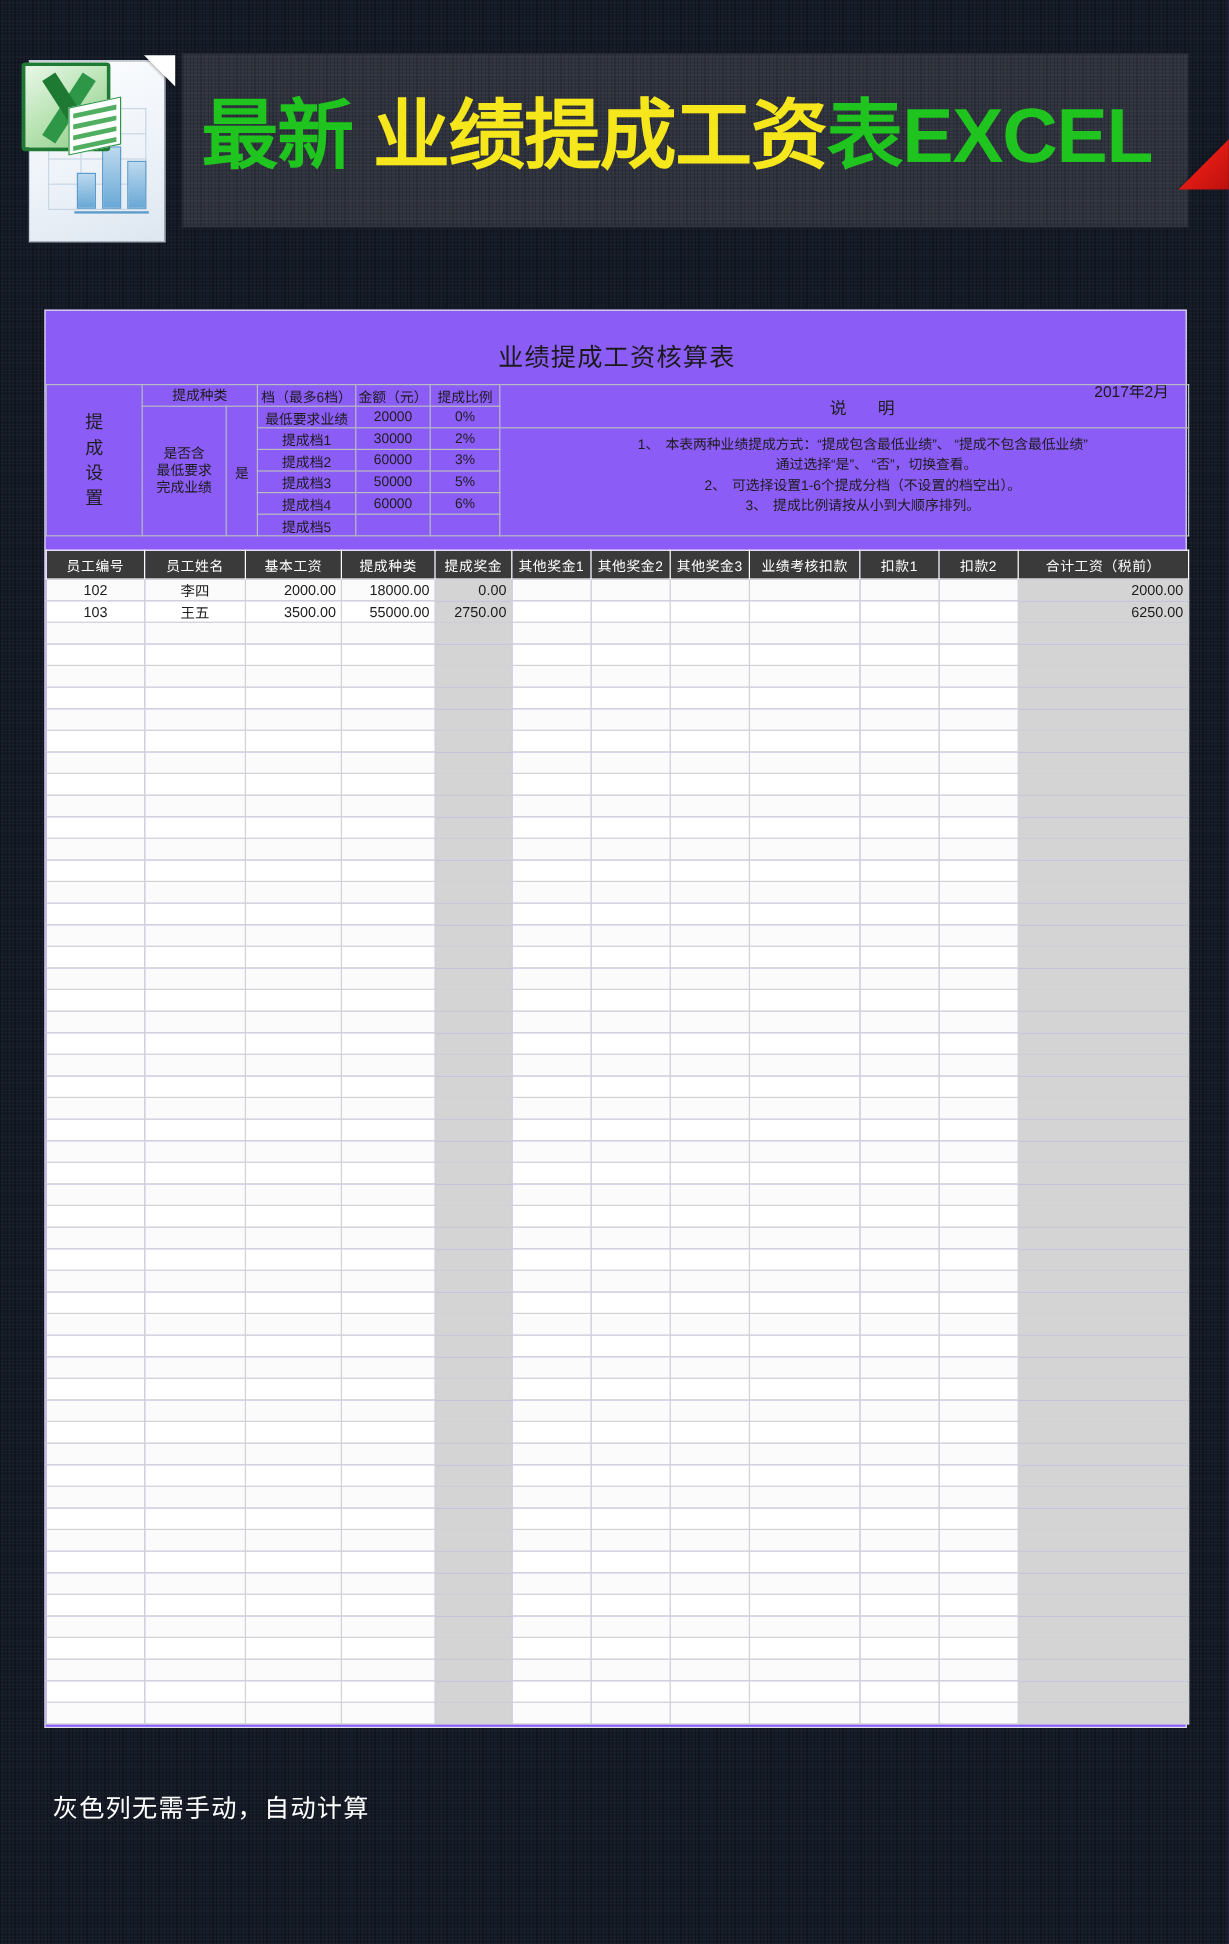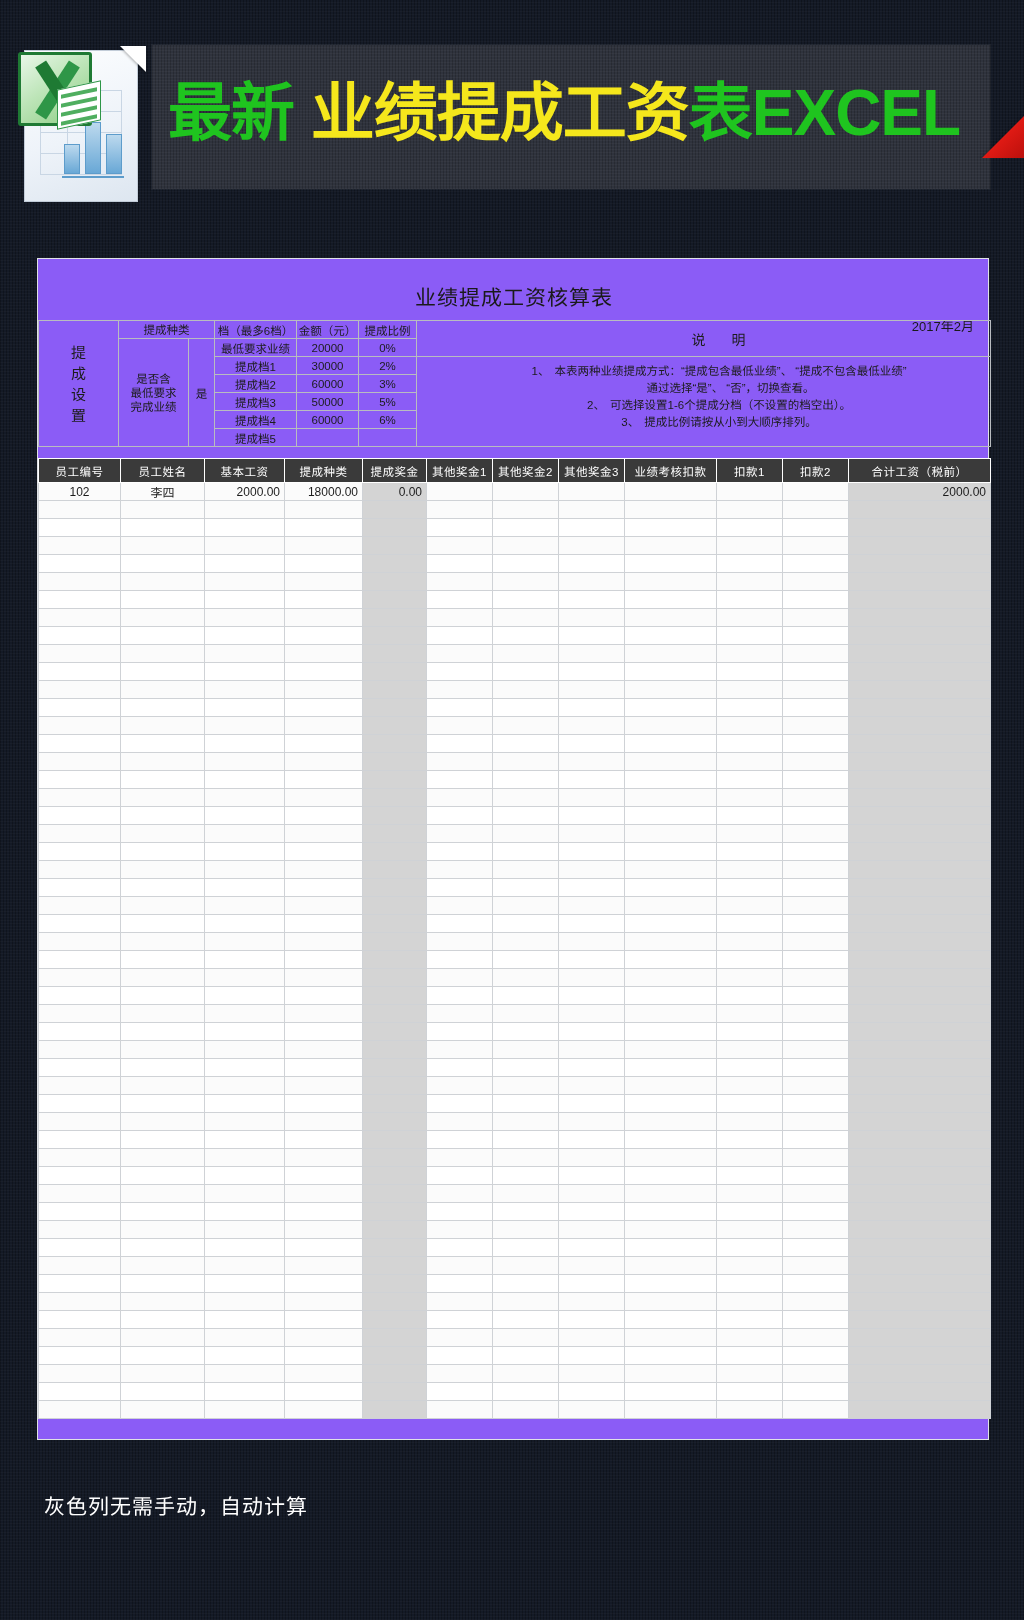--- a/index.html
+++ b/index.html
@@ -305,20 +305,34 @@
           <td>18000.00</td>
           <td class="calc">0.00</td>
           <td></td>
           <td></td>
           <td></td>
           <td></td>
           <td></td>
           <td></td>
           <td class="calc">2000.00</td>
         </tr>
+        <tr>
+          <td class="ctr">103</td>
+          <td class="ctr">王五</td>
+          <td>3500.00</td>
+          <td>55000.00</td>
+          <td class="calc">2750.00</td>
+          <td></td>
+          <td></td>
+          <td></td>
+          <td></td>
+          <td></td>
+          <td></td>
+          <td class="calc">6250.00</td>
+        </tr>
         <tr class="alt">
           <td></td>
           <td></td>
           <td></td>
           <td></td>
           <td class="calc"></td>
           <td></td>
           <td></td>
           <td></td>
           <td></td>

